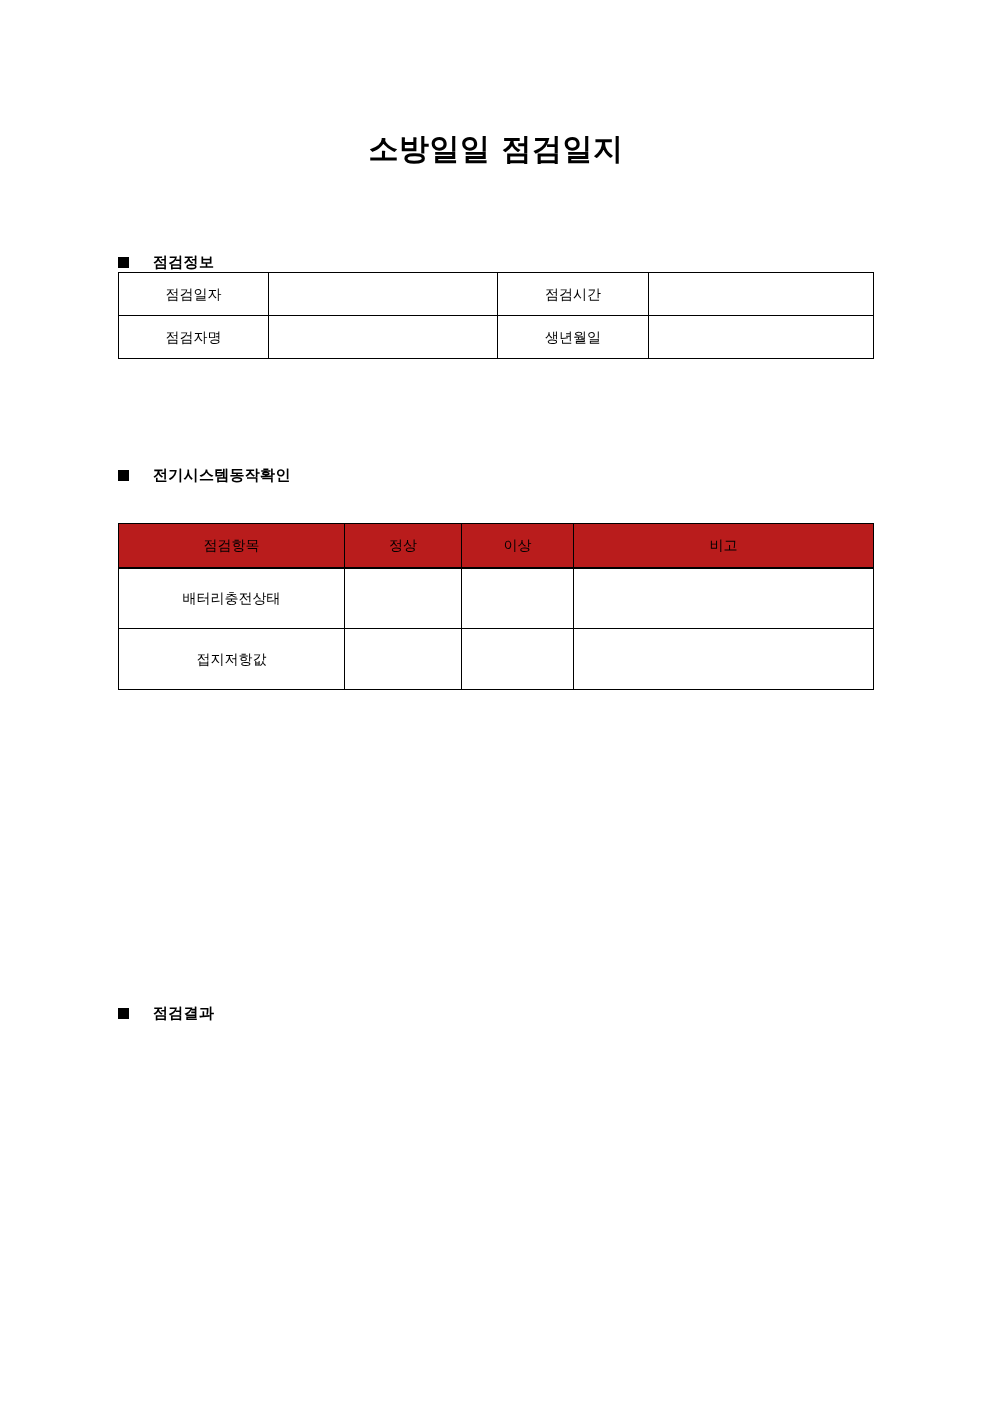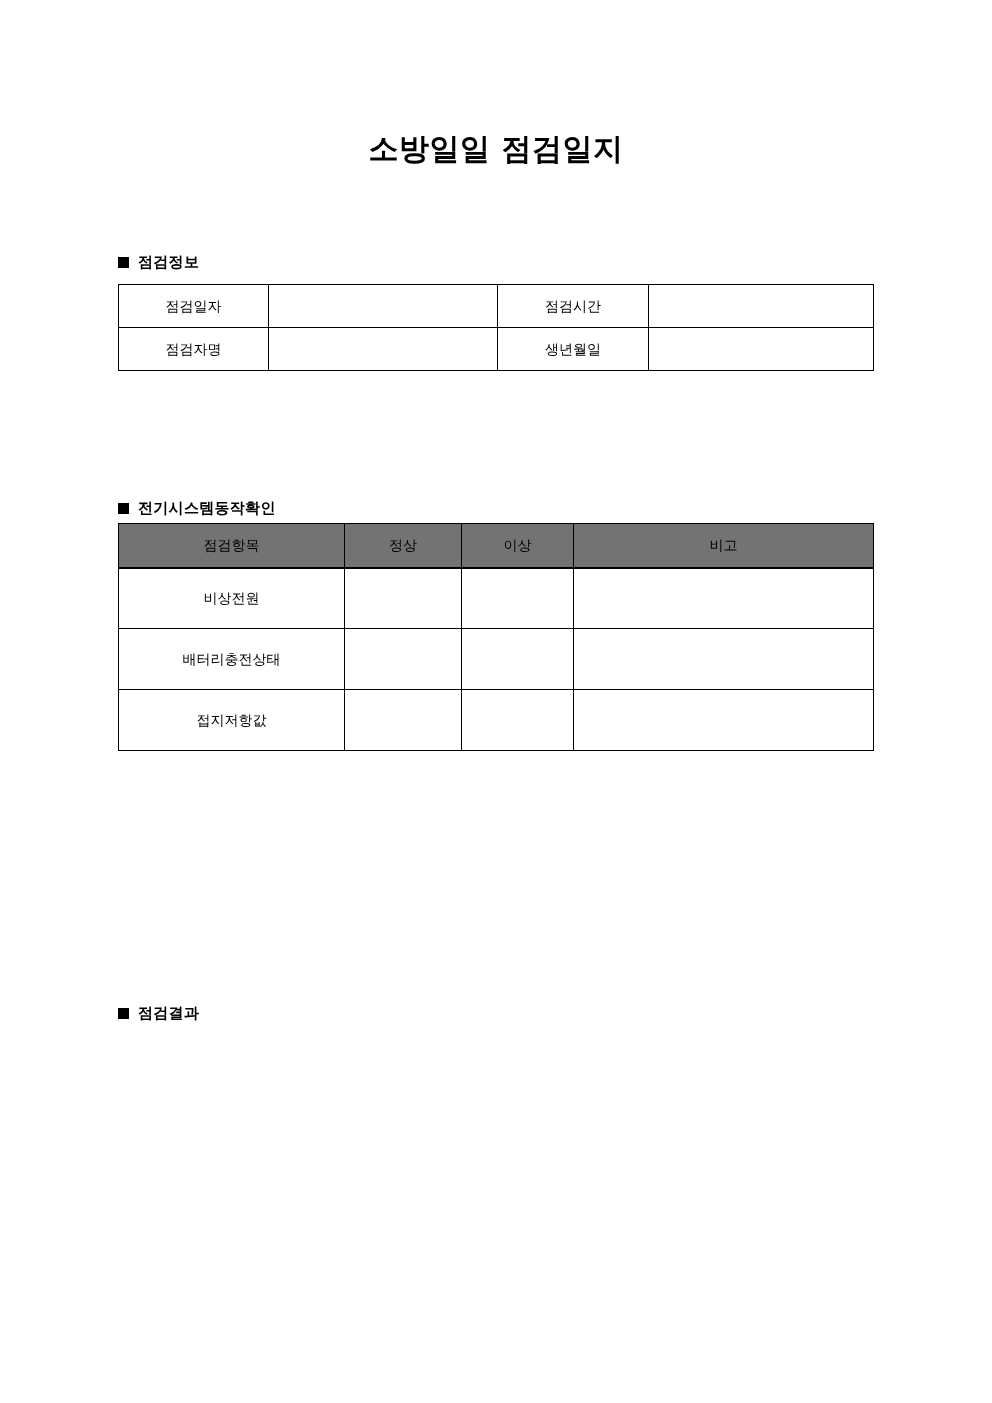--- a/index.html
+++ b/index.html
@@ -40,42 +40,42 @@
     line-height: 1.2;
     white-space: pre;
   }
 
   
   .section-head {
     position: absolute;
     left: 118px;
     display: flex;
     align-items: center;
-    gap: 9px;
+    gap: 24px;
     font-size: 15px;
     font-weight: bold;
     line-height: 1;
   }
 
   .bullet-square {
     display: inline-block;
     width: 11px;
     height: 11px;
     background: #000000;
     flex: 0 0 auto;
     position: relative;
     top: 0px;
   }
 
   .section-head .section-label {
     letter-spacing: 0.3px;
   }
 
   #head-info    { top: 255px; }
-  #head-elec    { top: 501px; }
+  #head-elec    { top: 468px; }
   #head-result  { top: 1006px; }
 
   
   table.grid {
     position: absolute;
     left: 118px;
     border-collapse: collapse;
     table-layout: fixed;
     background: #ffffff;
   }
@@ -96,42 +96,42 @@
   td.lbl, th.lbl {
     background: #ececec;
   }
 
   td.val {
     background: #ffffff;
   }
 
   
   #table-info {
-    top: 284px;
+    top: 272px;
     width: 755px;
   }
   #table-info td { height: 43px; }
   #table-info col.c1 { width: 150px; }
   #table-info col.c2 { width: 229px; }
   #table-info col.c3 { width: 151px; }
   #table-info col.c4 { width: 225px; }
 
   
   #table-elec {
     top: 523px;
     width: 755px;
   }
   #table-elec col.e1 { width: 226px; }
   #table-elec col.e2 { width: 117px; }
   #table-elec col.e3 { width: 112px; }
   #table-elec col.e4 { width: 300px; }
 
   #table-elec thead th {
     height: 44px;
-    background: #737373;
+    background: #b91c1c;
     border-bottom: 2px solid #000000;
   }
 
   #table-elec tbody td { height: 61px; }
 
   
   #table-result {
     top: 1045px;
     width: 755px;
   }
@@ -190,26 +190,20 @@
     <thead>
       <tr>
         <th class="lbl">점검항목</th>
         <th class="lbl">정상</th>
         <th class="lbl">이상</th>
         <th class="lbl">비고</th>
       </tr>
     </thead>
     <tbody>
       <tr>
-        <td class="lbl">비상전원</td>
-        <td class="val"></td>
-        <td class="val"></td>
-        <td class="val"></td>
-      </tr>
-      <tr>
         <td class="lbl">배터리충전상태</td>
         <td class="val"></td>
         <td class="val"></td>
         <td class="val"></td>
       </tr>
       <tr>
         <td class="lbl">접지저항값</td>
         <td class="val"></td>
         <td class="val"></td>
         <td class="val"></td>

